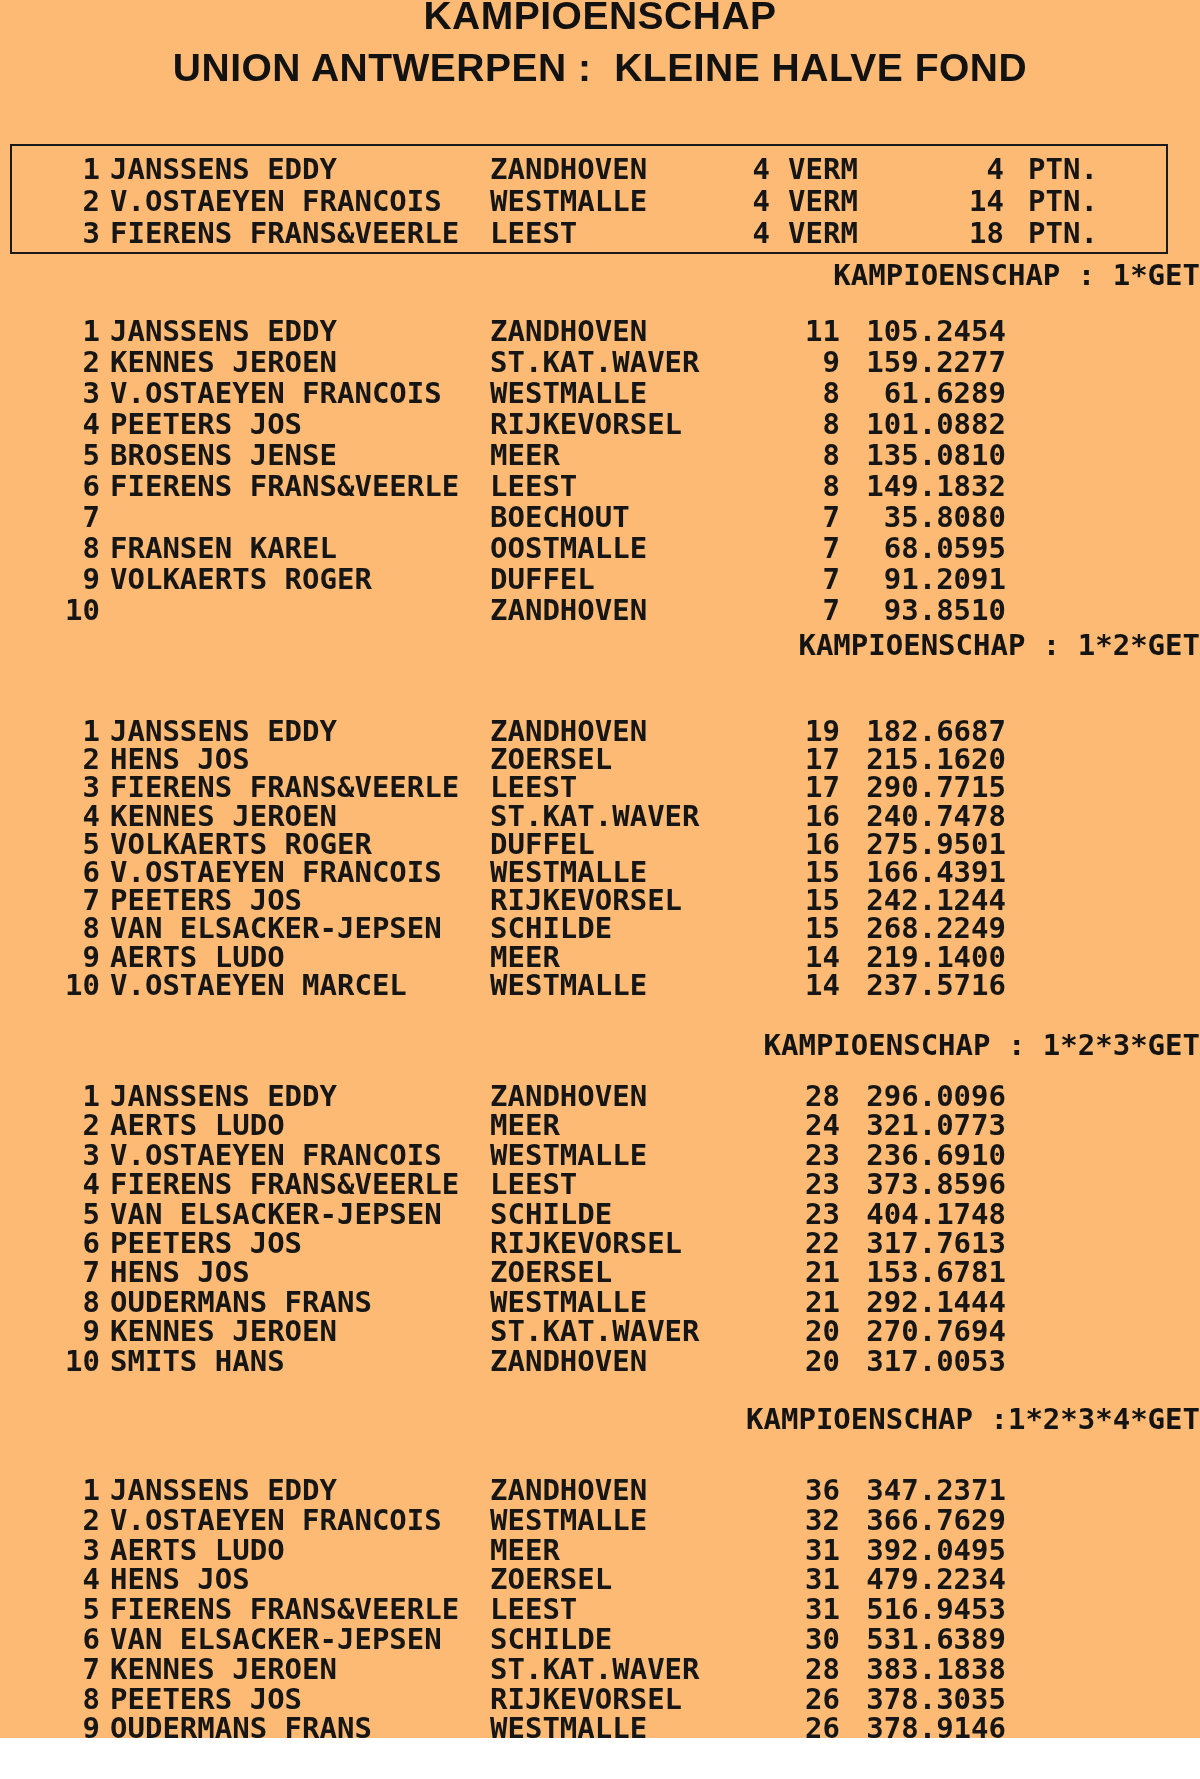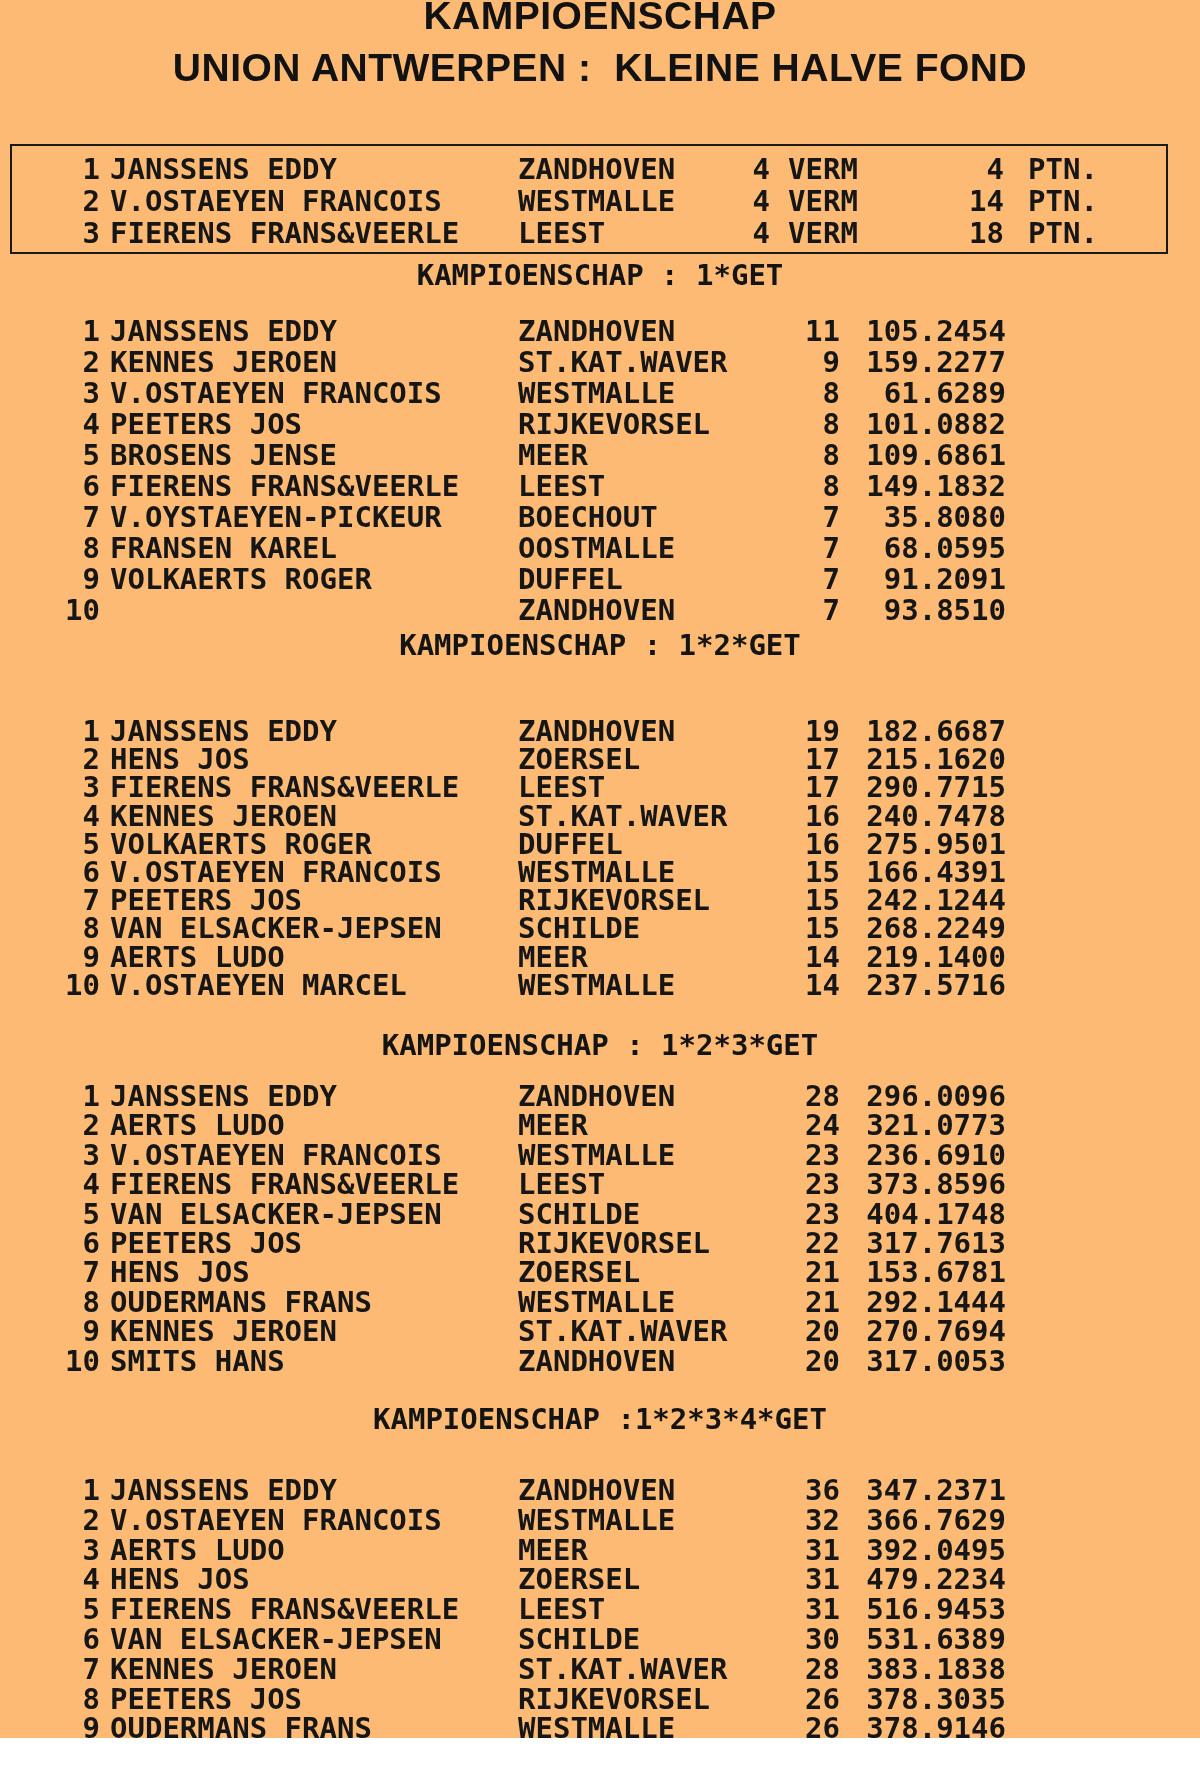--- a/index.html
+++ b/index.html
@@ -39,32 +39,32 @@
     height: 26px;
     font-family: "DejaVu Sans Mono", "Liberation Mono", monospace;
     font-weight: 700;
     font-size: 29px;
     line-height: 26px;
     color: #161616;
   }
   .cell { position: absolute; top: 0; white-space: pre; }
   .c-rank  { left: 18px;  width: 82px;  text-align: right; }
   .c-name  { left: 110px; }
-  .c-club  { left: 518px; }
+  .c-club  { left: 490px; }
   .c-count { left: 716px; width: 124px; text-align: right; }
   .c-coeff { left: 828px; width: 178px; text-align: right; }
   .c-vcount { left: 700px; width: 70px; text-align: right; }
   .c-vlabel { left: 788px; }
   .c-pts    { left: 912px; width: 92px; text-align: right; }
   .c-plabel { left: 1028px; }
   .section-title {
     position: absolute;
     left: 0;
     width: 1200px;
-    text-align: center;
+    text-align: right;
     font-family: "DejaVu Sans Mono", "Liberation Mono", monospace;
     font-weight: 700;
     font-size: 29px;
     white-space: pre;
     color: #141414;
   }
 </style>
 </head>
 <body>
 
@@ -130,32 +130,31 @@
         <span class="cell c-name">PEETERS JOS</span>
         <span class="cell c-club">RIJKEVORSEL</span>
         <span class="cell c-count">8</span>
         <span class="cell c-coeff">101.0882</span>
       </div>
       <div class="mono-row" style="top: 442px;">
         <span class="cell c-rank">5</span>
         <span class="cell c-name">BROSENS JENSE</span>
         <span class="cell c-club">MEER</span>
         <span class="cell c-count">8</span>
-        <span class="cell c-coeff">109.6861</span>
+        <span class="cell c-coeff">135.0810</span>
       </div>
       <div class="mono-row" style="top: 473px;">
         <span class="cell c-rank">6</span>
         <span class="cell c-name">FIERENS FRANS&amp;VEERLE</span>
         <span class="cell c-club">LEEST</span>
         <span class="cell c-count">8</span>
         <span class="cell c-coeff">149.1832</span>
       </div>
       <div class="mono-row" style="top: 504px;">
         <span class="cell c-rank">7</span>
-        <span class="cell c-name">V.OYSTAEYEN-PICKEUR</span>
         <span class="cell c-club">BOECHOUT</span>
         <span class="cell c-count">7</span>
         <span class="cell c-coeff">35.8080</span>
       </div>
       <div class="mono-row" style="top: 535px;">
         <span class="cell c-rank">8</span>
         <span class="cell c-name">FRANSEN KAREL</span>
         <span class="cell c-club">OOSTMALLE</span>
         <span class="cell c-count">7</span>
         <span class="cell c-coeff">68.0595</span>

